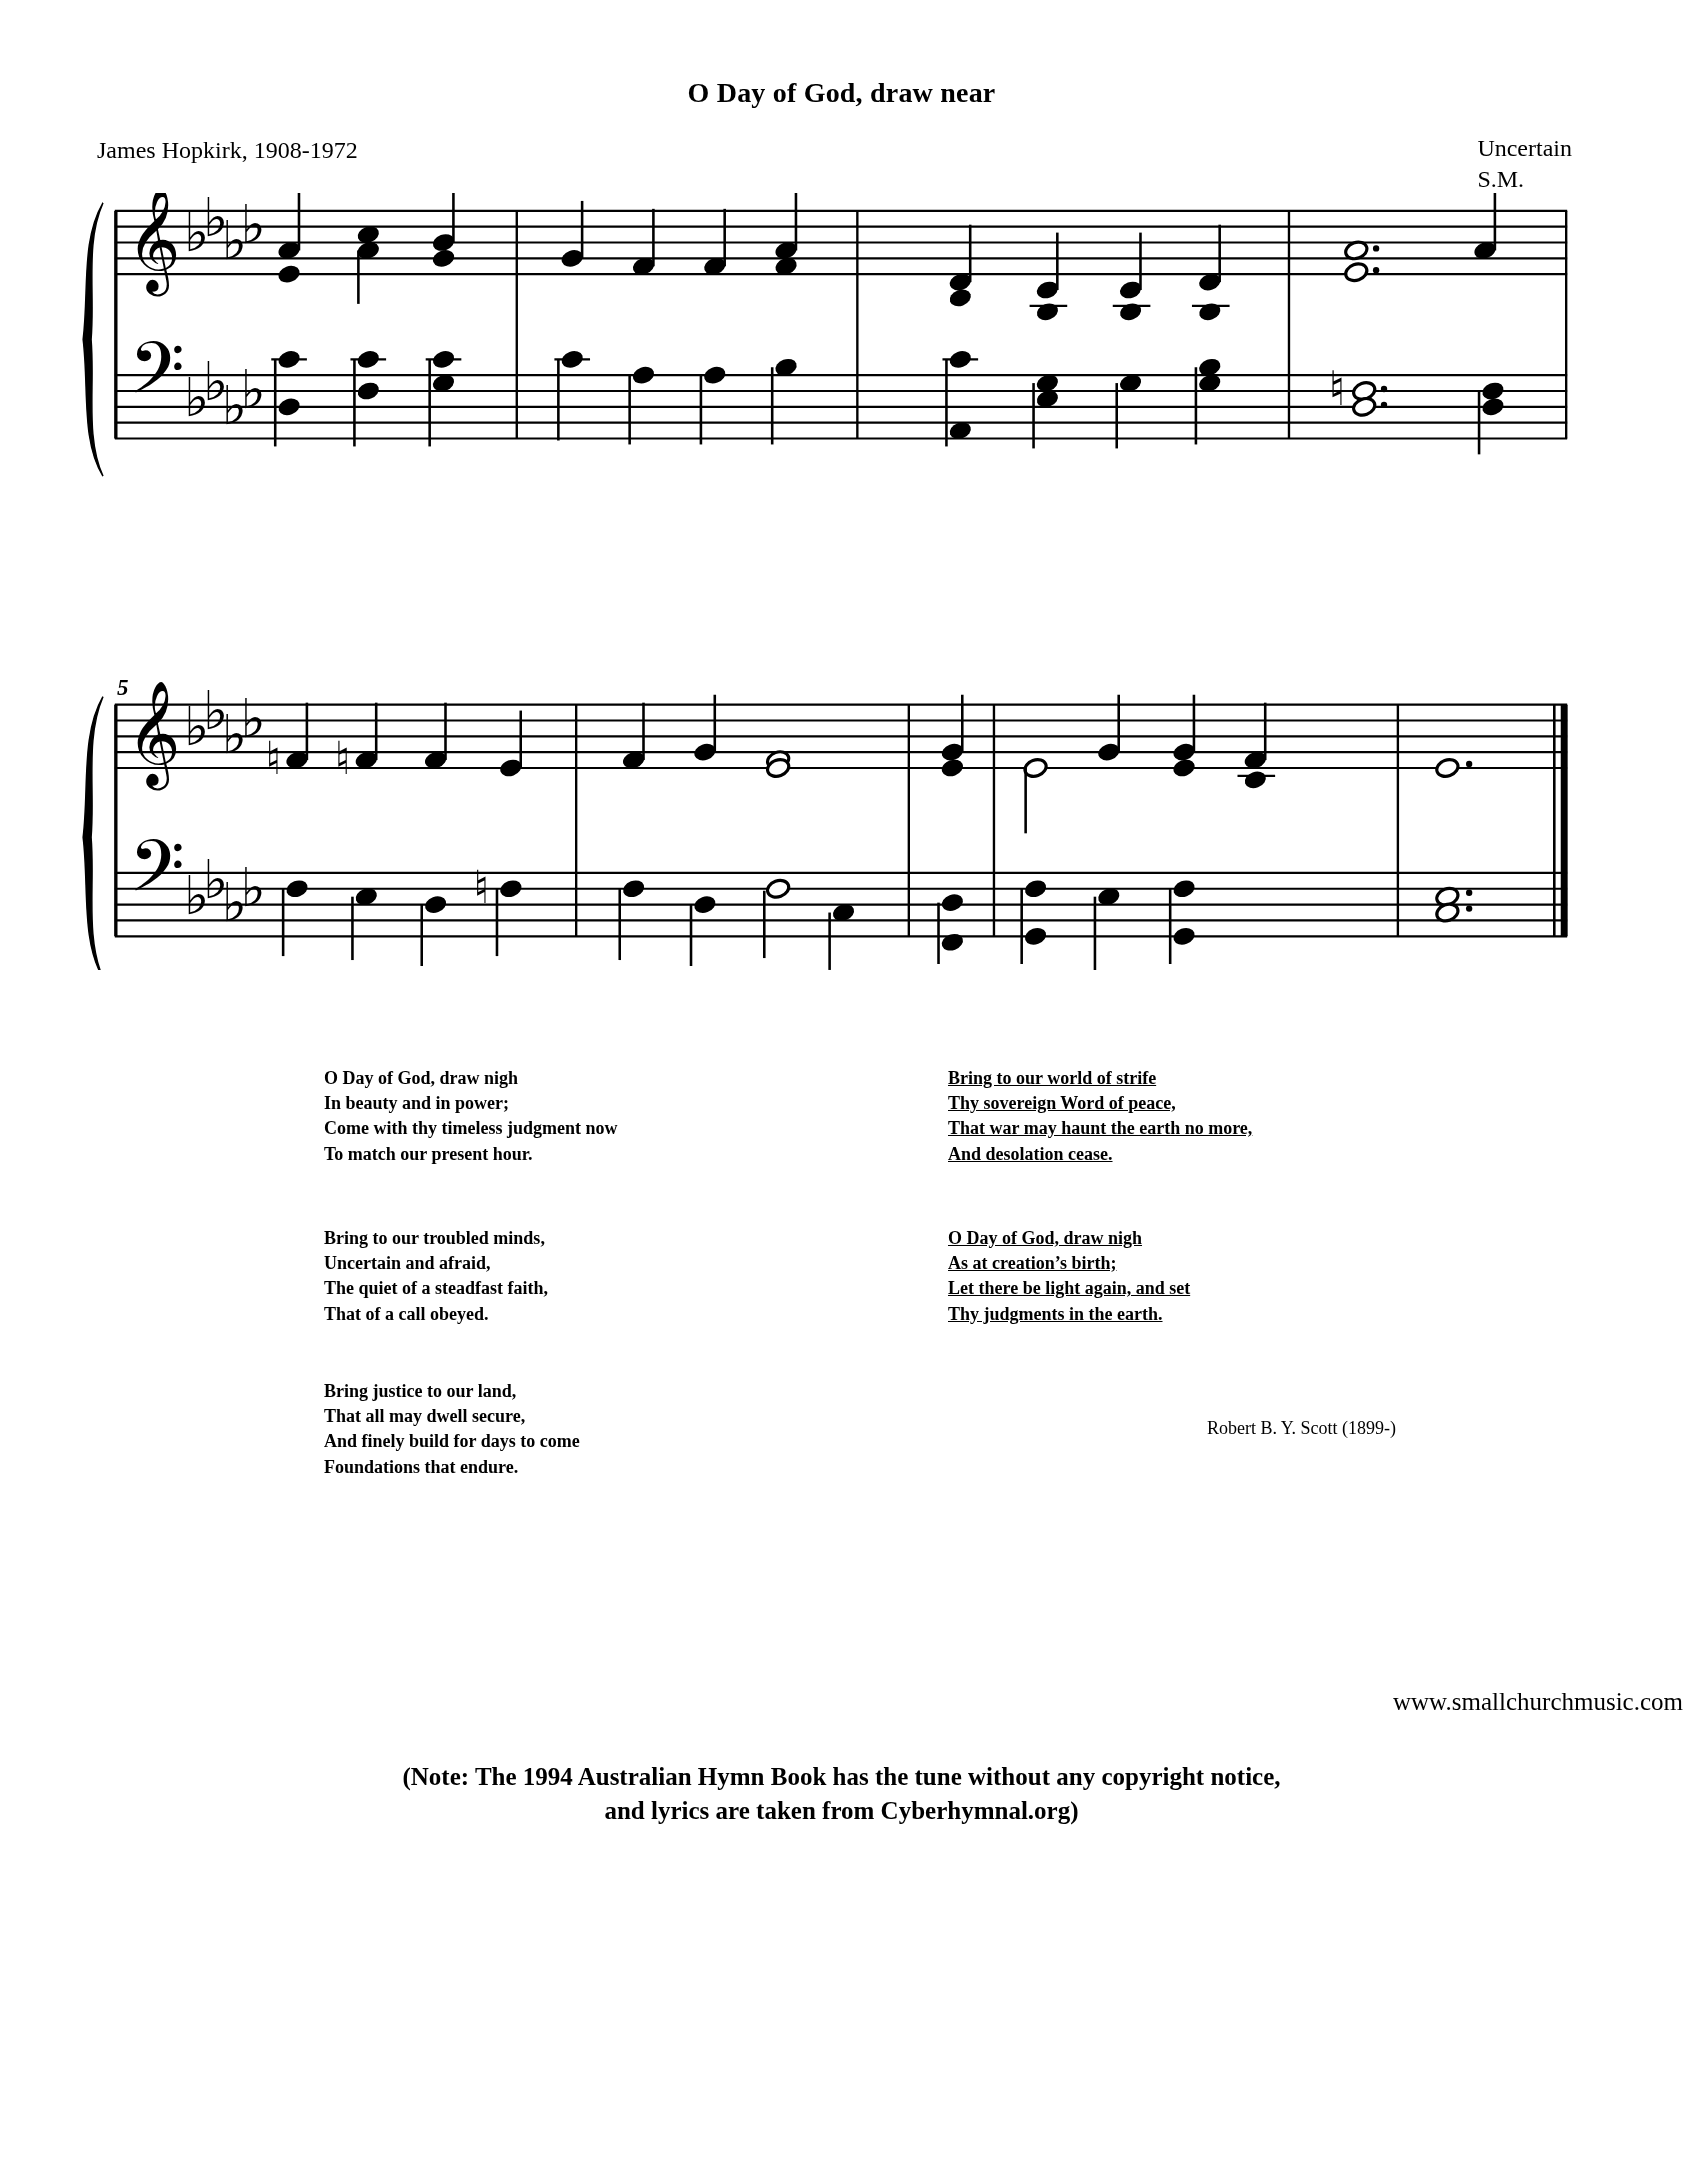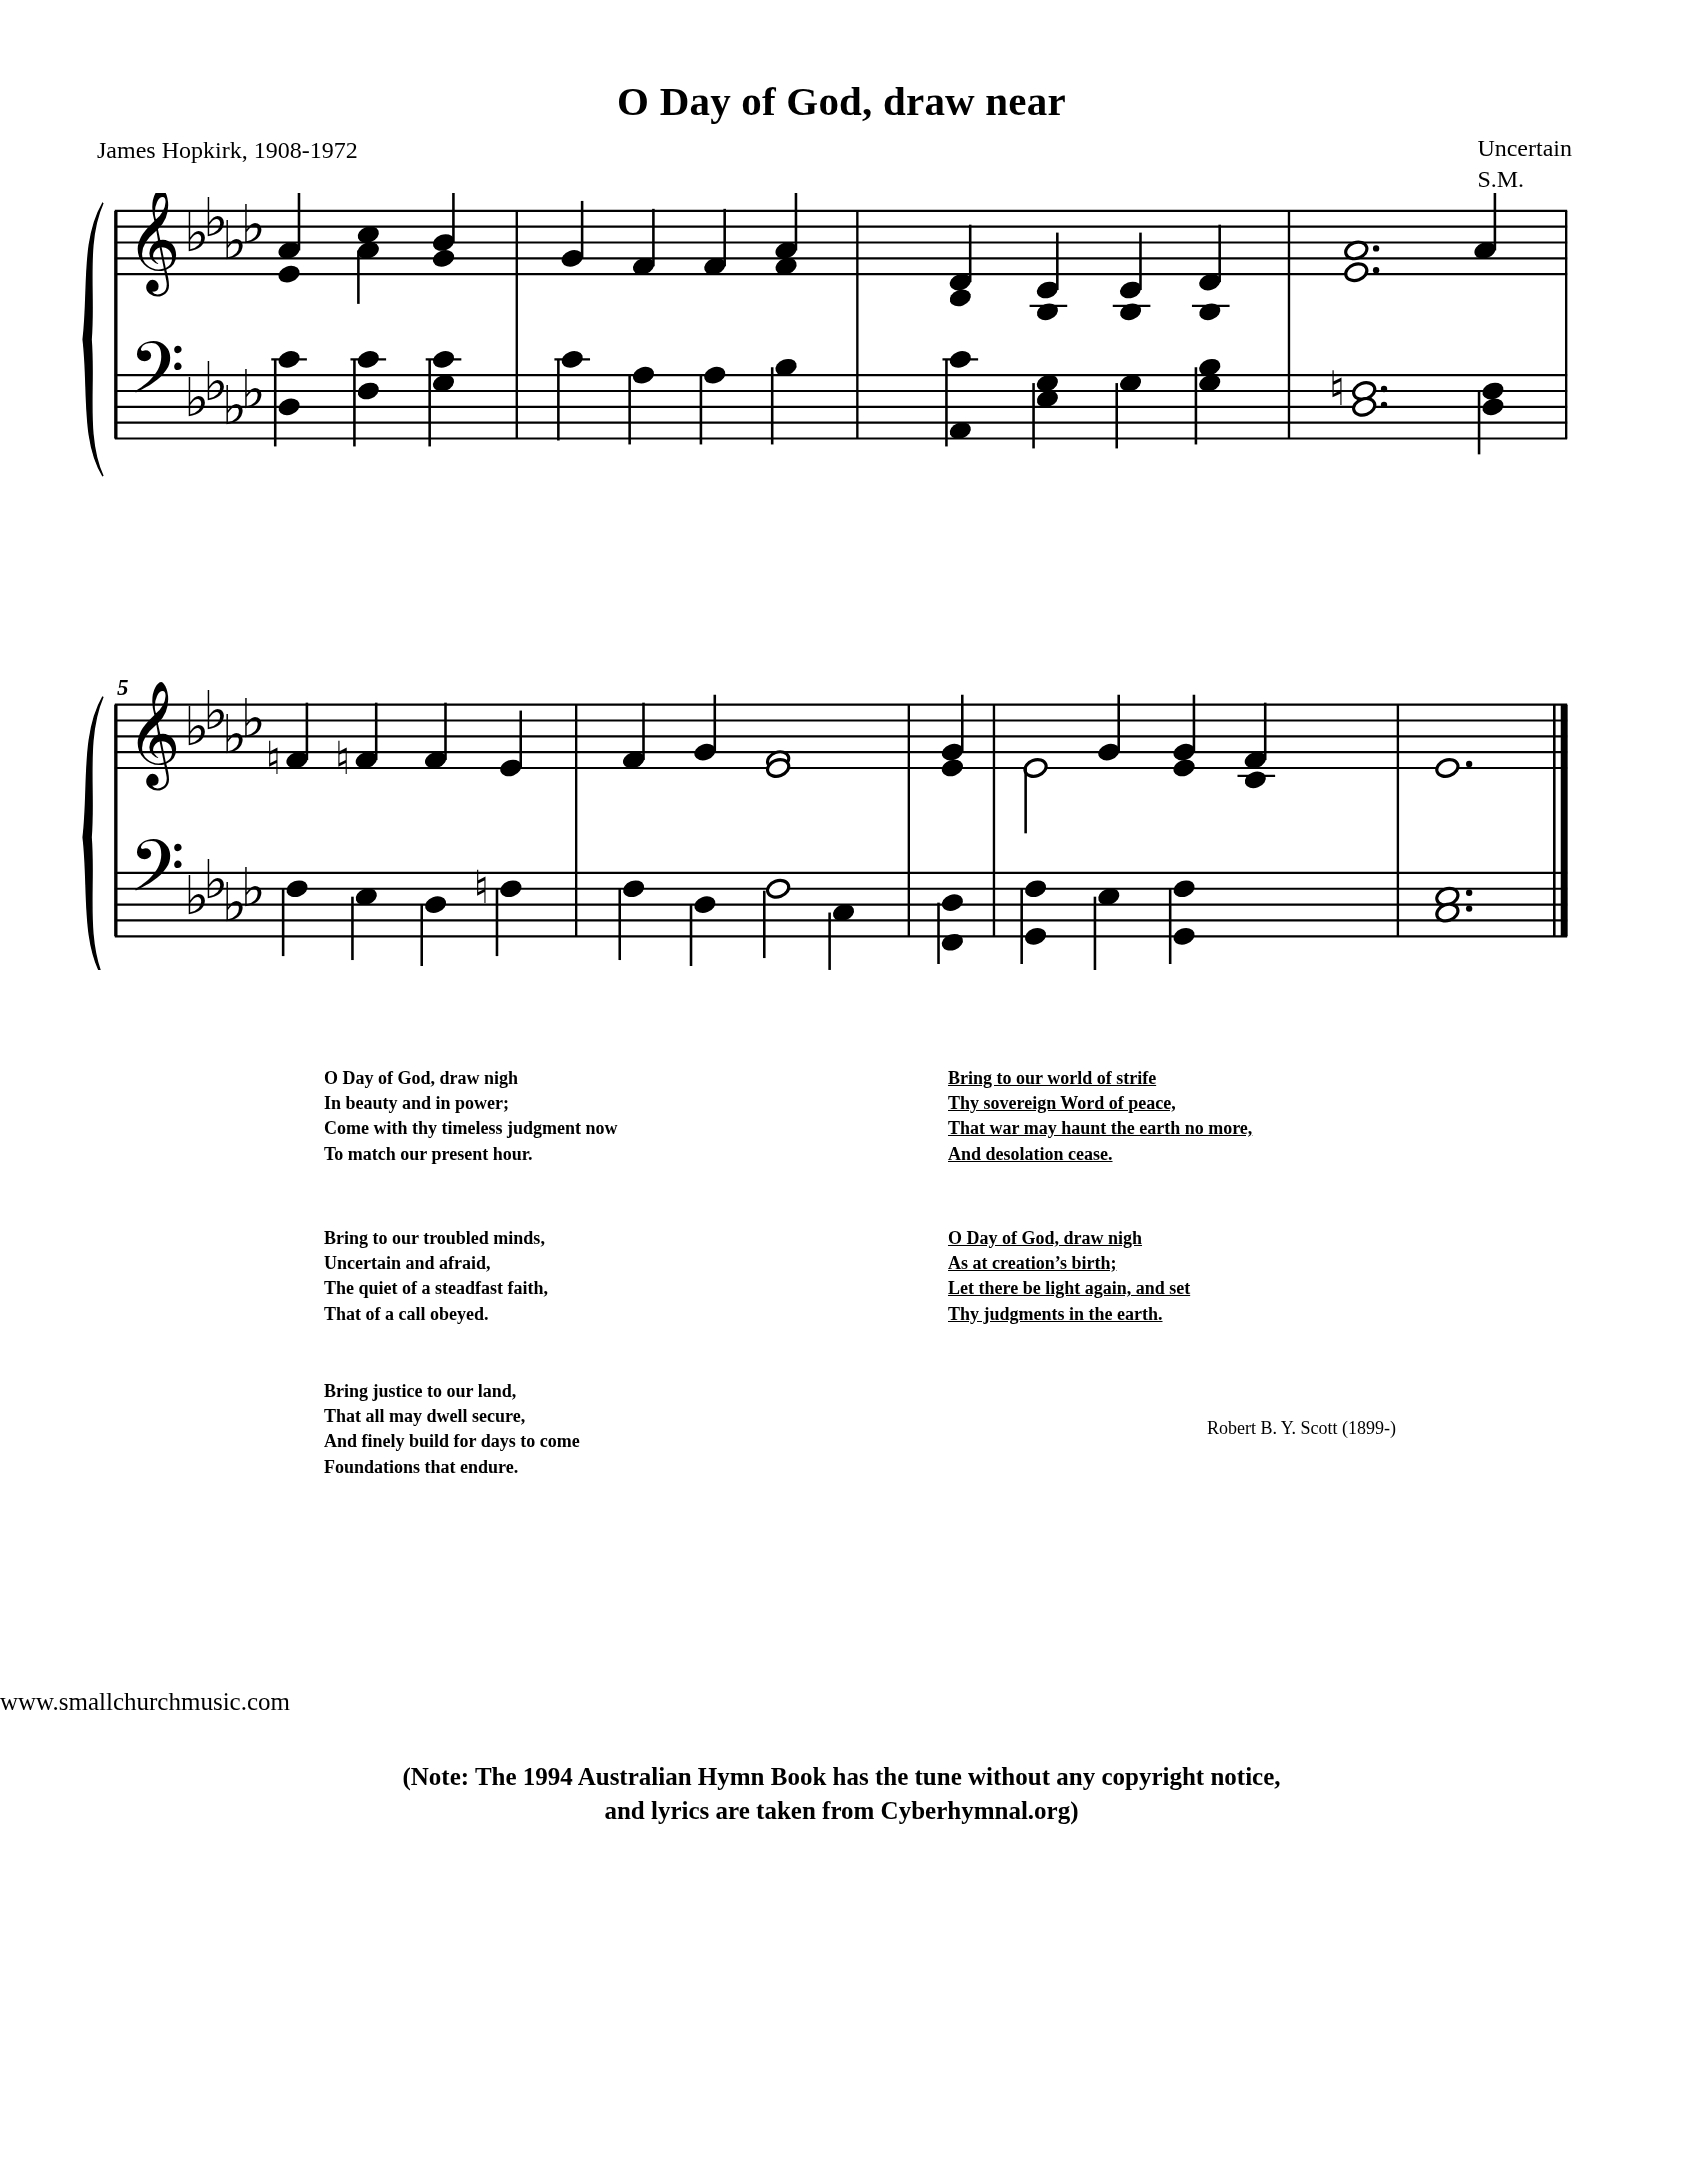--- a/index.html
+++ b/index.html
@@ -19,21 +19,21 @@
     overflow: hidden;
   }
 
   
   .title {
     position: absolute;
     top: 77px;
     left: 0;
     width: 1683px;
     text-align: center;
-    font-size: 41px;
+    font-size: 28px;
     font-weight: bold;
     letter-spacing: 0.2px;
   }
   .credit-left {
     position: absolute;
     top: 137px;
     left: 97px;
     font-size: 24px;
   }
   .credit-right {
@@ -90,21 +90,21 @@
     white-space: nowrap;
     text-align: right;
   }
 
   
   .website {
     position: absolute;
     top: 1688px;
     left: 0;
     width: 1683px;
-    text-align: left;
+    text-align: right;
     font-size: 25px;
   }
   .note {
     position: absolute;
     top: 1760px;
     left: 0;
     width: 1683px;
     text-align: center;
     font-size: 25px;
     font-weight: bold;

